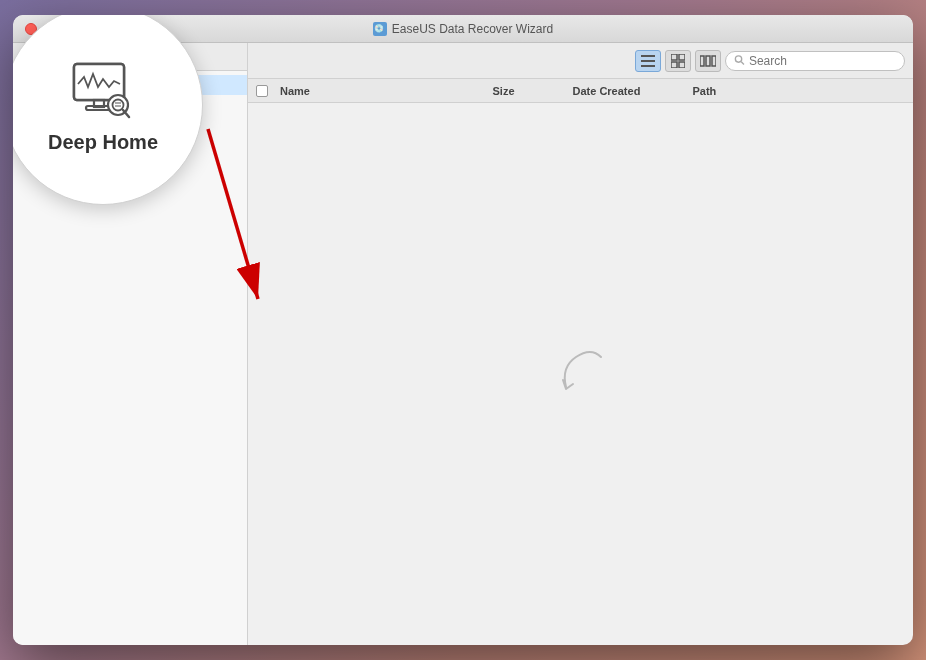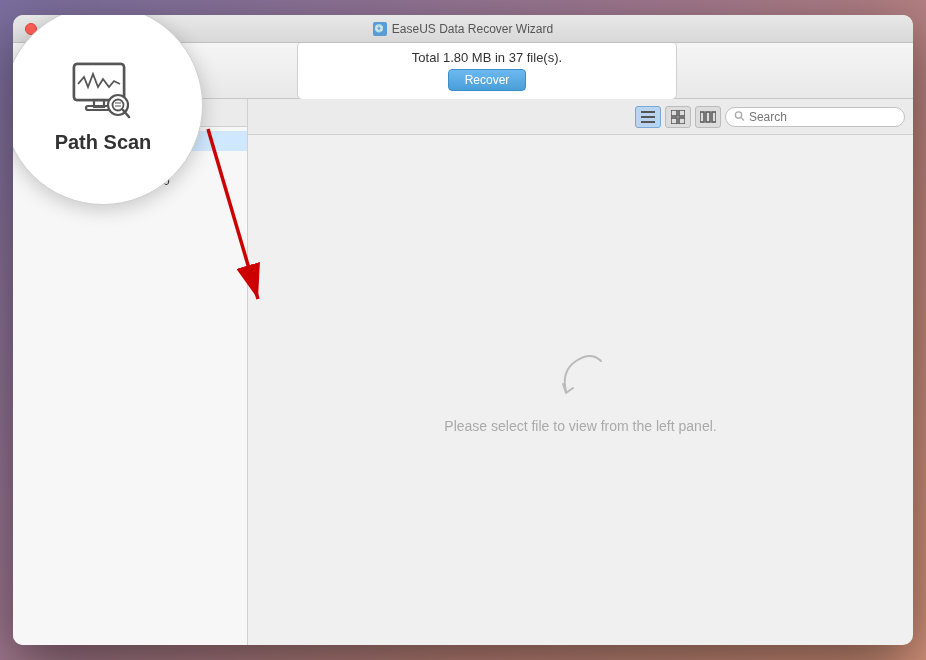--- a/index.html
+++ b/index.html
@@ -369,36 +369,20 @@
       <div class="traffic-light tl-close"></div>
       <div class="traffic-light tl-minimize"></div>
       <div class="traffic-light tl-maximize"></div>
     </div>
     <div class="titlebar-title">
       <span class="titlebar-icon">💿</span>
       <span>EaseUS Data Recover Wizard</span>
     </div>
   </div>
 
-  <div class="toolbar">
-    <div class="home-btn">
-      <div class="home-icon">
-        <svg width="28" height="28" viewBox="0 0 28 28">
-          <path d="M14 4 L2 14 L5 14 L5 24 L11 24 L11 17 L17 17 L17 24 L23 24 L23 14 L26 14 Z" fill="#666" stroke="none"></path>
-        </svg>
-      </div>
-      <span class="home-label">Home</span>
-    </div>
-    <div class="toolbar-center">
-      <div class="info-box">
-        <div class="info-total">Total 1.80 MB in 37 file(s).</div>
-        <button class="recover-btn">Recover</button>
-      </div>
-    </div>
-  </div>
 
   <div class="content-area">
 
     <div class="sidebar">
       <div class="sidebar-path-bar">
         <span>Path</span>
       </div>
       <div class="tree-view">
 
         <div class="tree-item selected">
@@ -462,27 +446,35 @@
         </button>
         <div class="search-box">
           <svg width="12" height="12" viewBox="0 0 12 12">
             <circle cx="5" cy="5" r="3.5" fill="none" stroke="#aaa" stroke-width="1.5"></circle>
             <line x1="8" y1="8" x2="11" y2="11" stroke="#aaa" stroke-width="1.5"></line>
           </svg>
           <input class="search-input" type="text" placeholder="Search" style="">
         </div>
       </div>
 
+      <div class="table-header">
+        <div class="col-checkbox">
+          <div style="width:12px;height:12px;border:1px solid #999;border-radius:2px;background:white;"></div>
+        </div>
+        <div class="col-name">Name</div>
+        <div class="col-size">Size</div>
+        <div class="col-date">Date Created</div>
+        <div class="col-path">Path</div>
+      </div>
 
       <div class="empty-state">
         <svg class="curved-arrow-svg" width="80" height="60" viewBox="0 0 80 60">
           <path d="M60 15 Q50 5 35 15 Q20 25 25 45" fill="none" stroke="#bbb" stroke-width="2" stroke-linecap="round"></path>
           <path d="M22 38 L25 47 L32 42" fill="none" stroke="#bbb" stroke-width="2" stroke-linecap="round" stroke-linejoin="round"></path>
         </svg>
-        <span class="empty-message">Please select file to view from the left panel.</span>
       </div>
 
     </div>
   </div>
 
   <div class="deep-scan-overlay">
     <div class="deep-scan-icon">
       <svg width="75" height="65" viewBox="0 0 75 65">
 
         <rect x="8" y="5" width="50" height="36" rx="3" fill="none" stroke="#555" stroke-width="2.5"></rect>
@@ -494,21 +486,21 @@
         <rect x="20" y="47" width="26" height="4" rx="2" fill="none" stroke="#555" stroke-width="2.2"></rect>
 
         <circle cx="52" cy="46" r="10" fill="white" stroke="#555" stroke-width="2.2"></circle>
         <circle cx="52" cy="46" r="5.5" fill="none" stroke="#555" stroke-width="1.8"></circle>
         <line x1="57" y1="51" x2="63" y2="58" stroke="#555" stroke-width="2.5" stroke-linecap="round"></line>
 
         <line x1="49" y1="44" x2="55" y2="44" stroke="#555" stroke-width="1.2"></line>
         <line x1="49" y1="47" x2="55" y2="47" stroke="#555" stroke-width="1.2"></line>
       </svg>
     </div>
-    <span class="deep-scan-label">Path Scan</span>
+    <span class="deep-scan-label">Deep Home</span>
   </div>
 
   <svg class="annotation-layer" viewBox="0 0 260 280">
     <defs>
       <marker id="arrowhead" markerWidth="10" markerHeight="7" refX="10" refY="3.5" orient="auto">
         <polygon points="0 0, 10 3.5, 0 7" fill="#cc0000"></polygon>
       </marker>
     </defs>
     <line x1="195" y1="30" x2="245" y2="200" stroke="#cc0000" stroke-width="3.5" marker-end="url(#arrowhead)"></line>
   </svg>

